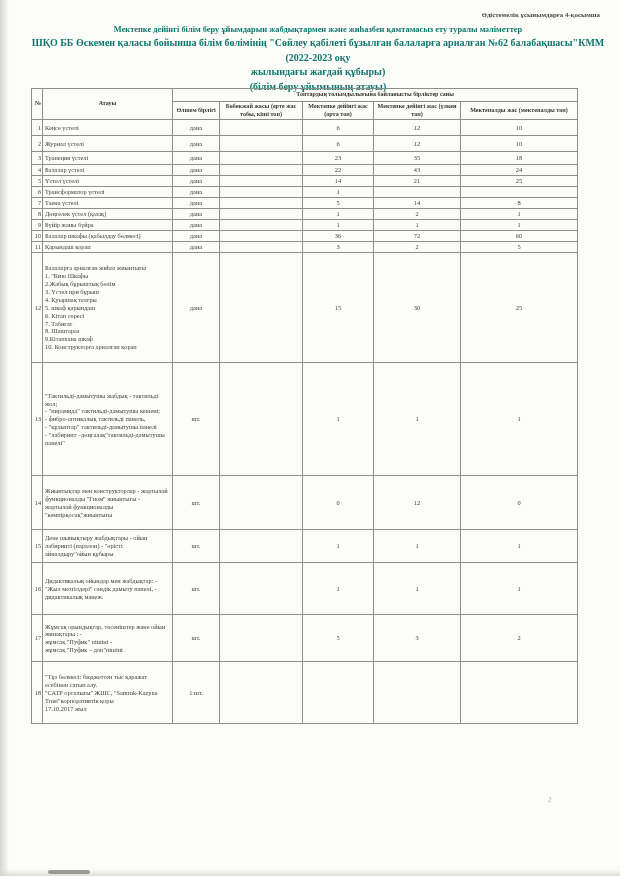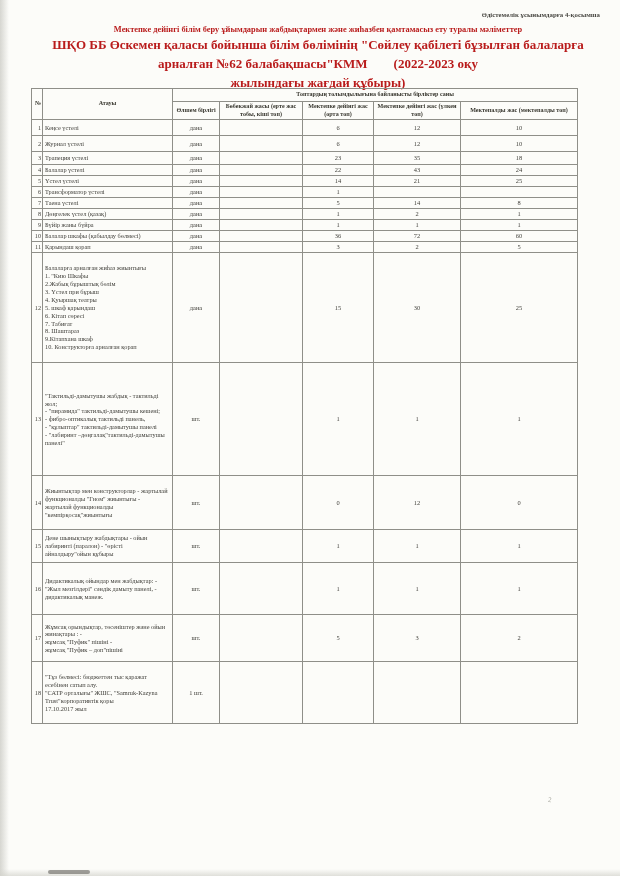--- a/index.html
+++ b/index.html
@@ -29,24 +29,24 @@
   .smudge{
     position:absolute;left:48px;bottom:2px;width:42px;height:4px;
     background:#55544f;border-radius:2px;opacity:.55;
   }
   .corner{
     position:absolute;top:11px;right:20px;
     font-size:6.8px;font-weight:bold;color:#4a4944;
   }
   .titles{
     position:absolute;top:24px;left:24px;right:8px;
-    text-align:center;font-weight:bold;color:#b91c1c;
+    text-align:center;font-weight:bold;color:#0f766e;
   }
   .t1{font-size:8.4px;line-height:1.45;}
-  .t2{font-size:13px;line-height:1.45;white-space:pre-wrap;}
+  .t2{font-size:10px;line-height:1.45;white-space:pre-wrap;}
   table{
     position:absolute;left:31px;top:88px;width:546px;
     border-collapse:collapse;table-layout:fixed;
     font-size:6.4px;line-height:1.25;color:#43423d;
   }
   th,td{
     border:1px solid #8f8f89;
     padding:1px 2px;
     overflow:hidden;
   }
@@ -73,20 +73,21 @@
   <div class="edge-left"></div>
   <div class="edge-bottom"></div>
   <div class="smudge"></div>
 
   <div class="corner">Әдістемелік ұсынымдарға 4-қосымша</div>
 
   <div class="titles">
     <div class="t1">Мектепке дейінгі білім беру ұйымдарын жабдықтармен және жиһазбен қамтамасыз ету туралы мәліметтер</div>
     <div class="t2">ШҚО ББ Өскемен қаласы бойынша білім бөлімінің "Сөйлеу қабілеті бұзылған балаларға арналған №62 балабақшасы"КММ        (2022-2023 оқу</div>
     <div class="t2">жылындағы жағдай құбыры)</div>
+    <div class="t2">(білім беру ұйымының атауы)</div>
   </div>
 
   <table>
     <colgroup>
       <col style="width:11px">
         <col style="width:130px">
         <col style="width:47px">
       <col style="width:83px">
         <col style="width:71px">
         <col style="width:87px">

